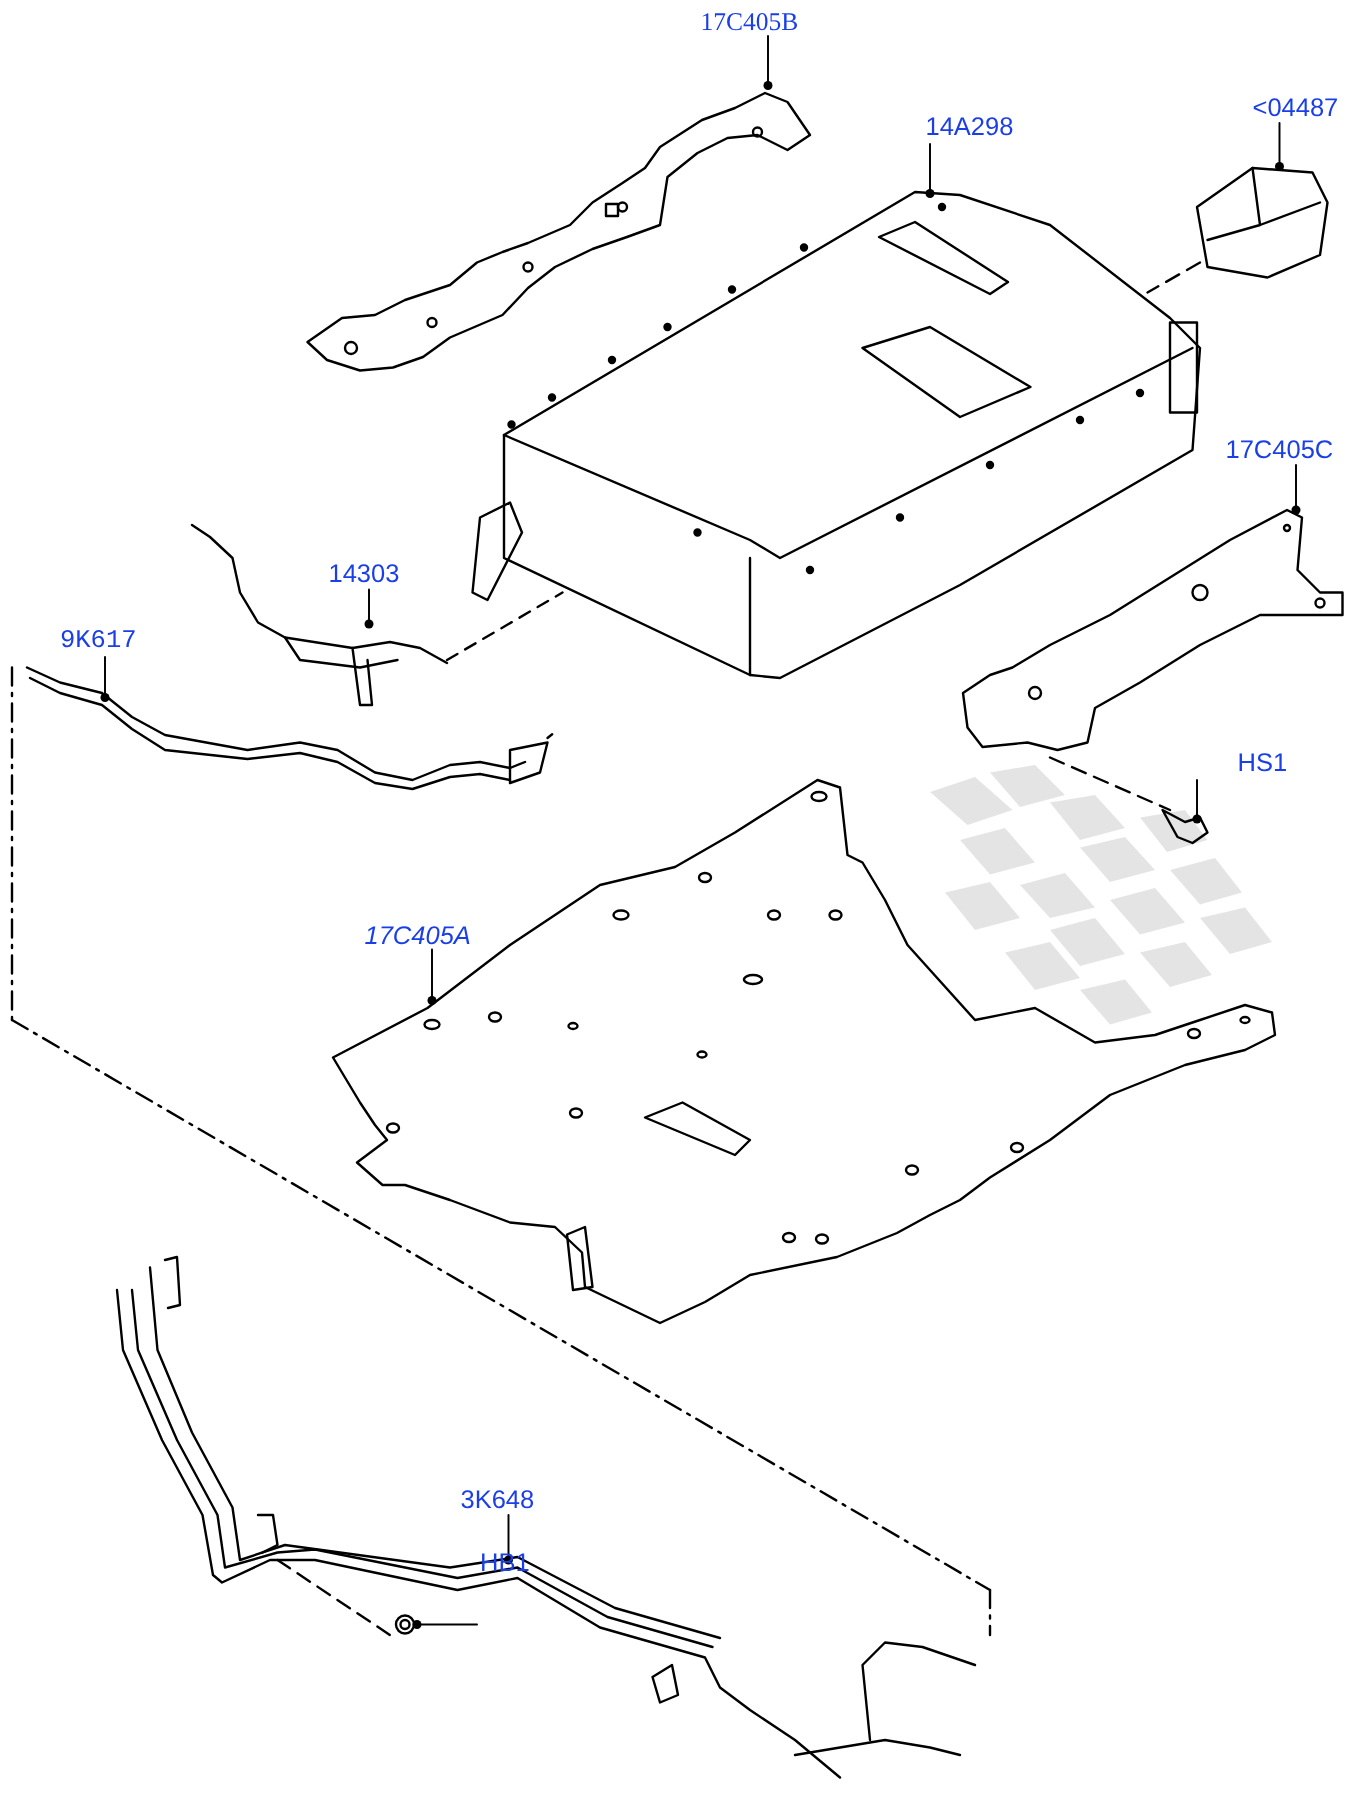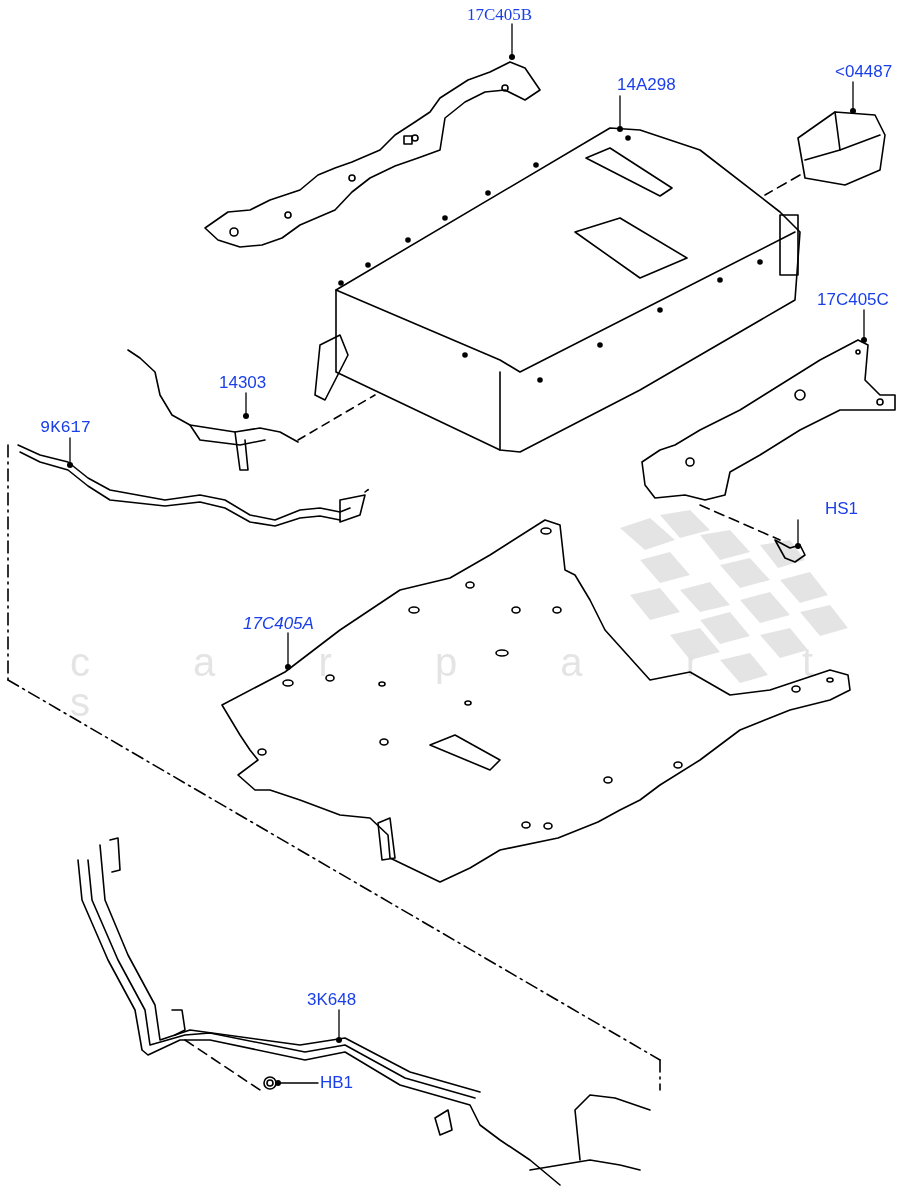--- a/index.html
+++ b/index.html
@@ -8,21 +8,20 @@
   .wm-big { position:absolute; left:66px; top:520px; font-size:118px; font-weight:bold; color:#f6c9cc; letter-spacing:2px; font-family:"Liberation Sans", sans-serif; line-height:1; }
   .wm-small { position:absolute; left:70px; top:642px; font-size:40px; color:#e4e4e4; letter-spacing:46px; font-family:"Liberation Sans", sans-serif; line-height:1; }
   .callout { position:absolute; color:#1a3fe8; font-size:17px; line-height:1; white-space:nowrap; font-family:"Liberation Sans", sans-serif; cursor:pointer; }
   svg { position:absolute; left:0; top:0; }
 </style>
 </head>
 <body>
 
 <div class="canvas">
 
-  <div class="wm-small">c a r p a r t s</div>
 
   <svg width="912" height="1200" viewBox="0 0 912 1200">
 
     <g fill="#e2e2e2" opacity="0.9">
       <polygon points="620,528 650,518 675,540 645,550"></polygon>
       <polygon points="660,515 690,510 710,530 680,538"></polygon>
       <polygon points="700,535 730,530 750,552 720,560"></polygon>
       <polygon points="640,560 670,552 690,575 660,583"></polygon>
       <polygon points="680,590 710,582 730,605 700,612"></polygon>
       <polygon points="720,565 750,558 770,580 740,588"></polygon>
@@ -184,15 +183,15 @@
 
   <div class="callout" style="left:467px;top:6px;font-family:Liberation Serif, serif;">17C405B</div>
   <div class="callout" style="left:585px;top:76px;margin-left:32px;">14A298</div>
   <div class="callout" style="left:815px;top:63px;margin-left:20px;">&lt;04487</div>
   <div class="callout" style="left:817px;top:291px;">17C405C</div>
   <div class="callout" style="left:219px;top:374px;">14303</div>
   <div class="callout" style="left:40px;top:419px;font-family:Liberation Mono, monospace;">9K617</div>
   <div class="callout" style="left:777px;top:500px;margin-left:48px;">HS1</div>
   <div class="callout" style="left:243px;top:615px;font-style:italic;">17C405A</div>
   <div class="callout" style="left:307px;top:991px;text-align:right;">3K648</div>
-  <div class="callout" style="left:320px;top:1074px;">HB1</div>
+  <div class="callout" style="left:320px;top:1033px;">HB1</div>
 
 </div>
 
 </body></html>

